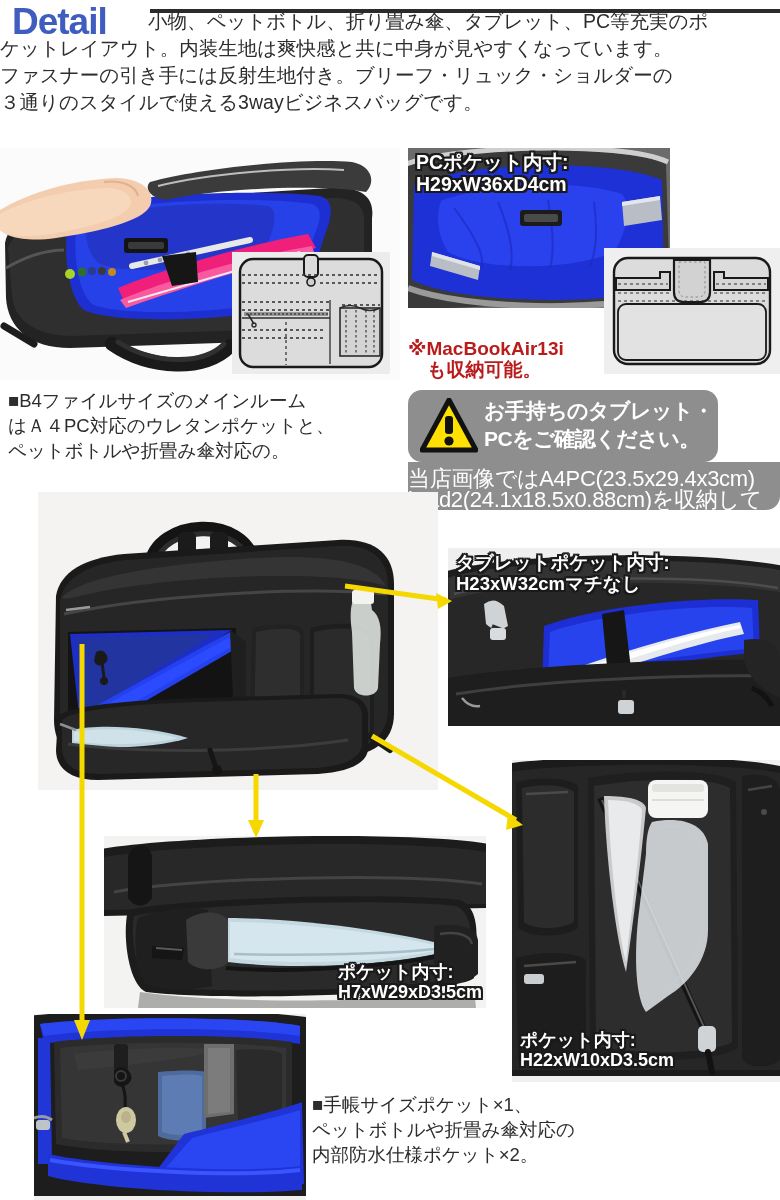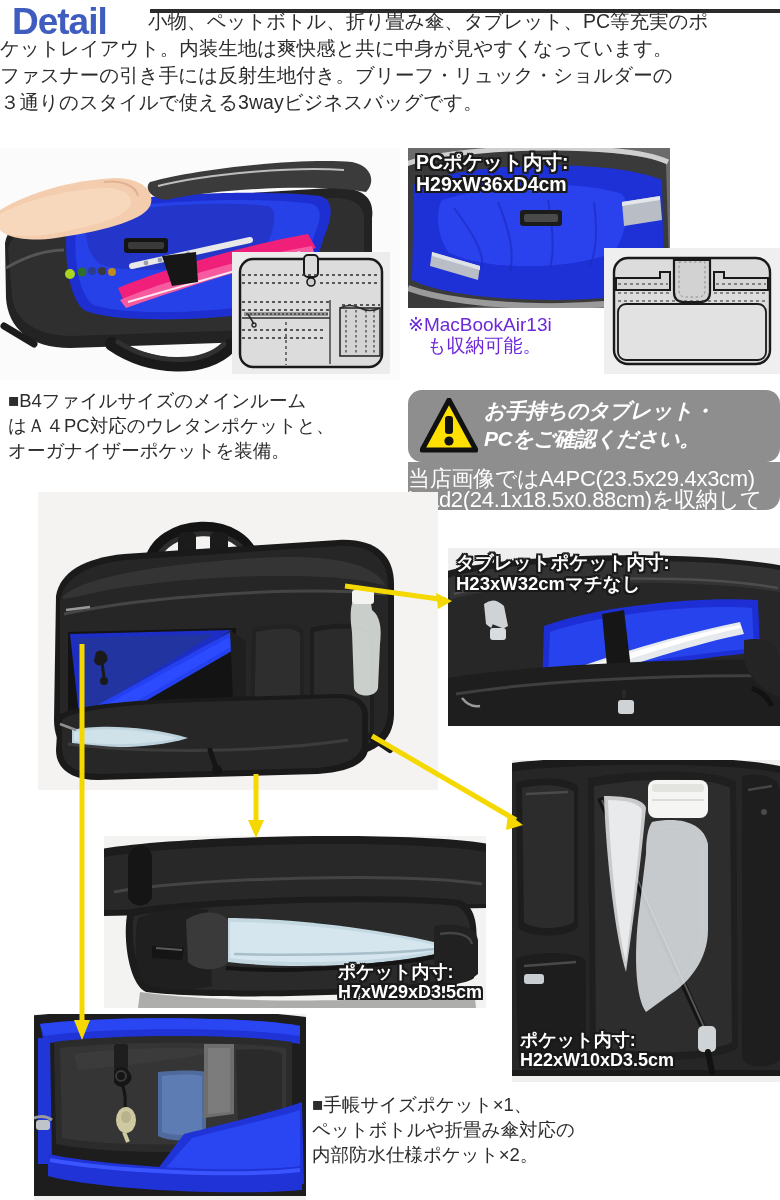--- a/index.html
+++ b/index.html
@@ -38,34 +38,34 @@
     position:absolute; color:#ffffff; font-weight:bold;
     line-height:1.12; white-space:pre-line;
     text-shadow:
       -2px -2px 0 #1a1a1a, 2px -2px 0 #1a1a1a,
       -2px  2px 0 #1a1a1a, 2px  2px 0 #1a1a1a,
        0px -2px 0 #1a1a1a, 0px  2px 0 #1a1a1a,
       -2px  0px 0 #1a1a1a, 2px  0px 0 #1a1a1a;
   }
 
   .cap-red {
-    position:absolute; color:#6d28d9; font-weight:normal;
-    line-height:1.12; white-space:pre-line;
+    position:absolute; color:#b91c1c; font-weight:bold;
+    line-height:1.12; white-space:pre-line;margin-top:24px;
   }
 
   
   .txt-block {
     position:absolute; font-size:18.5px; line-height:25px;
     color:#2d2d2d; white-space:pre-line;
   }
 
   
   #warn-box {
-    position:absolute; left:408px; top:390px; width:372px; height:72px;
-    background:#8e8e8e; border-radius:14px;font-style:italic;
+    position:absolute; left:408px; top:390px; width:310px; height:72px;
+    background:#8e8e8e; border-radius:14px;
   }
   #warn-tri { position:absolute; left:12px; top:8px; width:58px; height:56px; }
   #warn-head {
     position:absolute; left:76px; top:7px; width:290px;
     color:#ffffff; font-weight:bold; font-size:21px; line-height:28px;
     white-space:pre-line; letter-spacing:-0.5px;
   }
   #warn-sub {
     position:absolute; left:408px; top:468px; width:372px;
     color:#ffffff; font-size:22px; line-height:21px; white-space:pre-line;
@@ -240,21 +240,21 @@
       <path d="M110 45 L 162 45"></path>
       <path d="M14 53 L 162 53"></path>
     </g>
 
     <rect x="14" y="56" width="148" height="56" rx="8" fill="#e2e2e2" stroke="#1a1a1a" stroke-width="1.8"></rect>
   </svg>
 </div>
 
 <div class="txt-block" id="note-main" style="left:8px;top:388px;width:390px;">■B4ファイルサイズのメインルーム
 はＡ４PC対応のウレタンポケットと、
-オーガナイザーポケットを装備。</div>
+ペットボトルや折畳み傘対応の。</div>
 
 <div id="warn-sub-bg"></div>
 <div id="warn-box">
   <svg id="warn-tri" viewBox="0 0 58 56" xmlns="http://www.w3.org/2000/svg">
     <path d="M29 2 L 56 52 L 2 52 Z" fill="#ffe000" stroke="#111111" stroke-width="5" stroke-linejoin="round"></path>
     <rect x="25" y="18" width="8" height="18" rx="3" fill="#111111"></rect>
     <circle cx="29" cy="43" r="4.6" fill="#111111"></circle>
   </svg>
   <div id="warn-head">お手持ちのタブレット・
 PCをご確認ください。</div>

